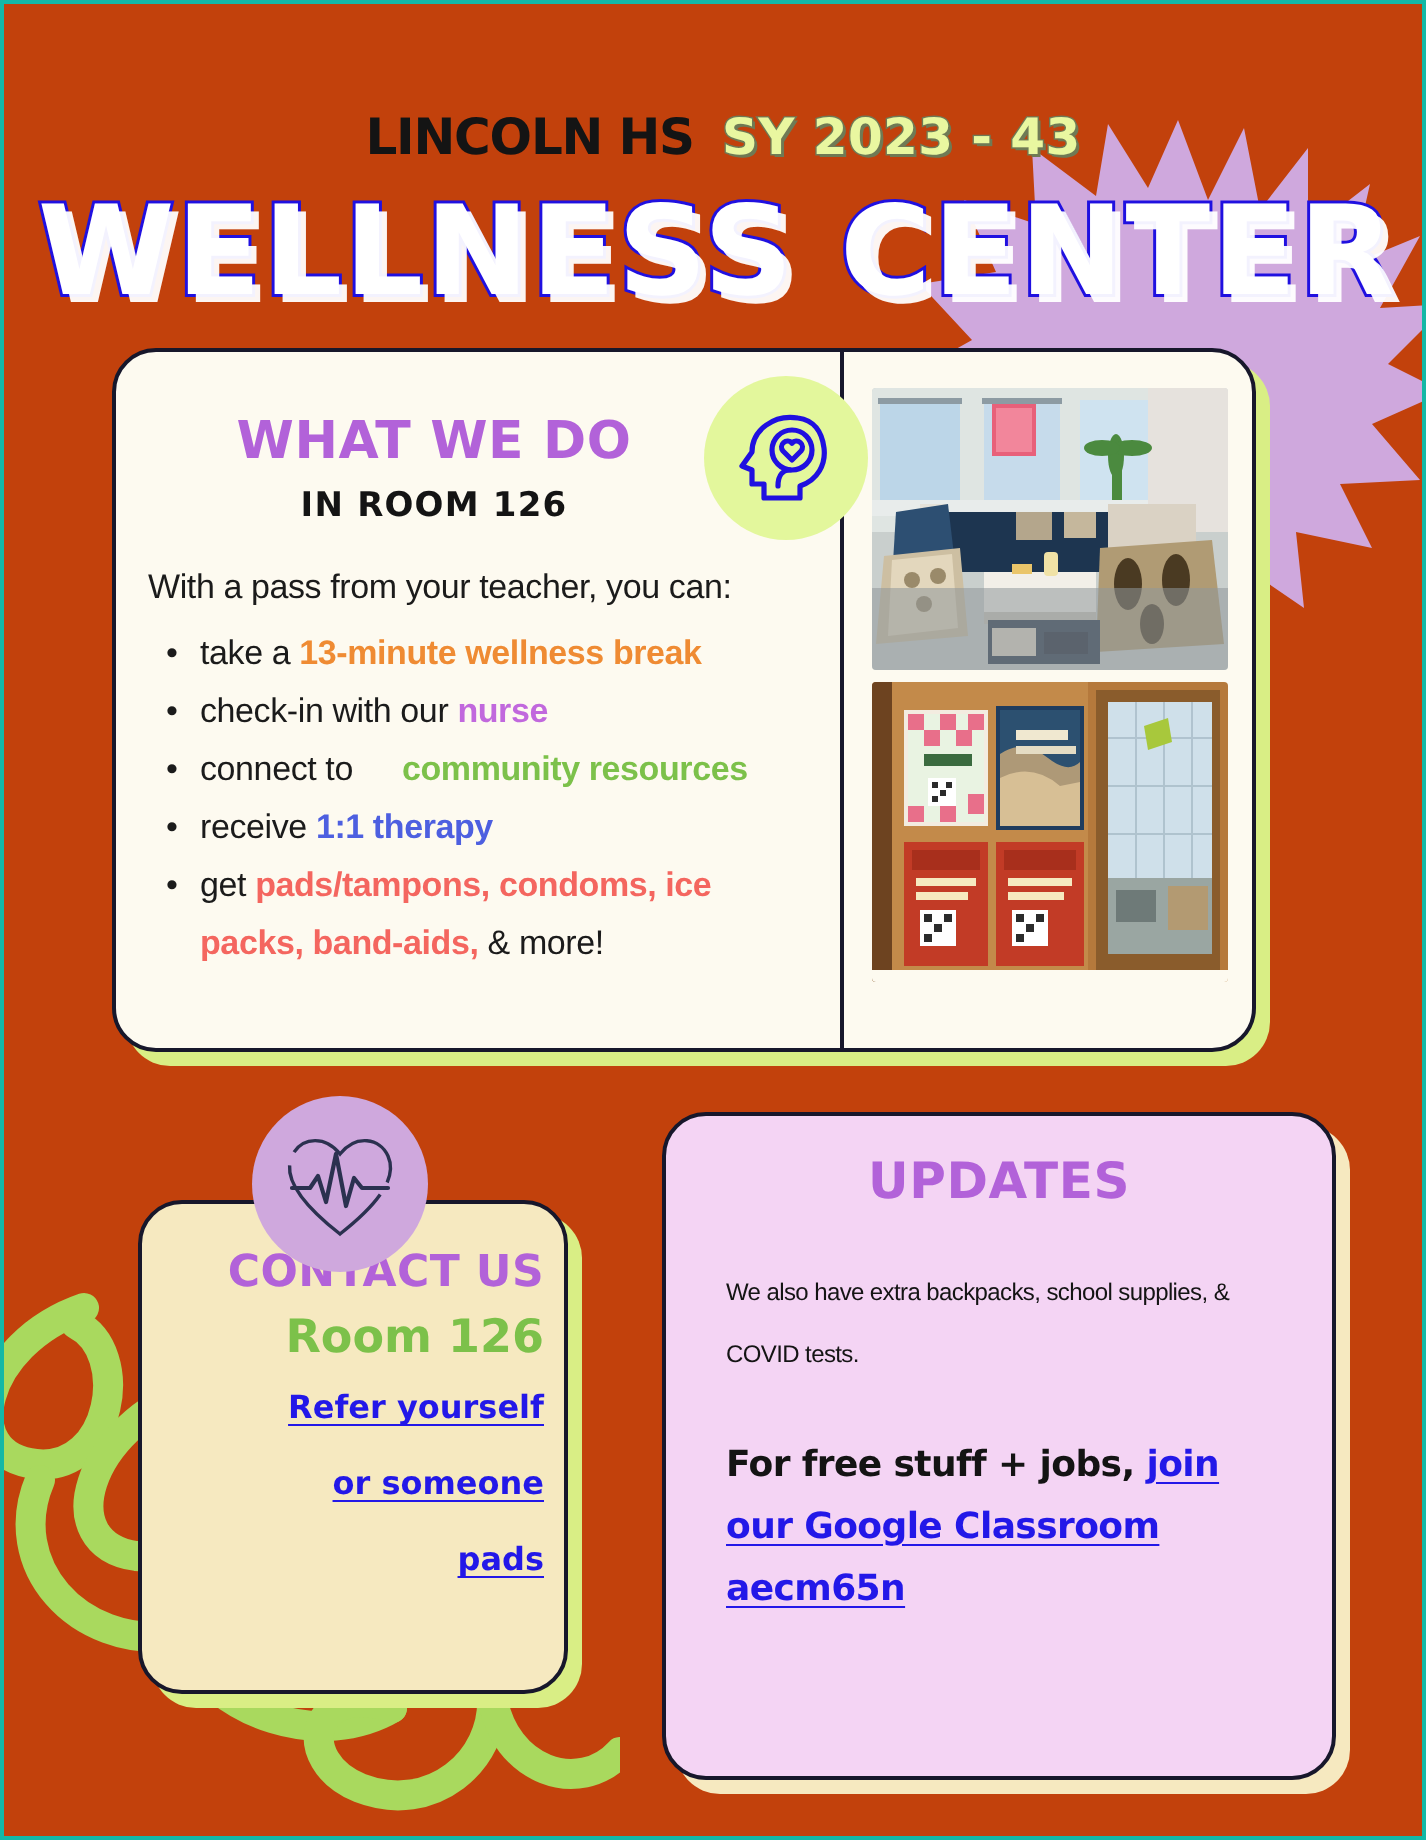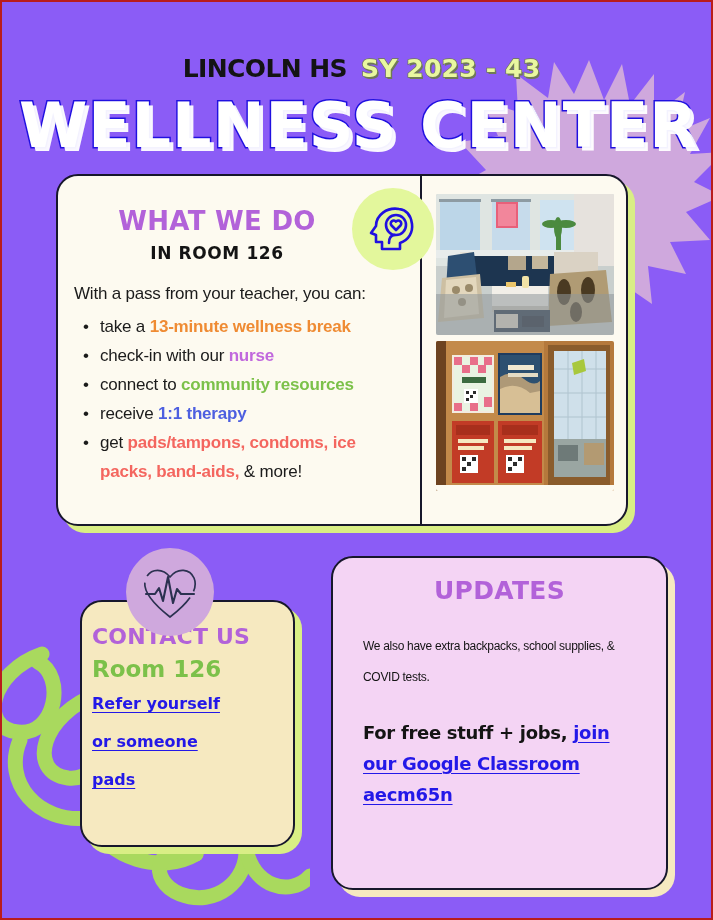--- a/index.html
+++ b/index.html
@@ -6,22 +6,22 @@
 
   html, body {
     width: 713px; height: 920px;
     background: #ffffff;
     font-family: "Liberation Sans", sans-serif;
   }
 
   #poster {
     position: relative;
     width: 713px; height: 920px;
-    background: #8b5cf6;
-    border: 2px solid #b91c1c;
+    background: #c2410c;
+    border: 2px solid #14b8a6;
     overflow: hidden;
   }
 
   
   .starburst {
     position: absolute;
     left: 452px; top: 58px;
     width: 270px; height: 250px;
     z-index: 1;
     pointer-events: none;
@@ -191,26 +191,26 @@
     border-radius: 50%;
     background: #cfa8dd;
     z-index: 6;
     display: flex;
     align-items: center;
     justify-content: center;
   }
 
   
   #contact-card {
-    left: 78px; top: 598px;
+    left: 67px; top: 598px;
     width: 215px; height: 247px;
     background: #f6e9c0;
     box-shadow: 7px 7px 0 #d9ee85;
     padding: 22px 10px 0 10px;
-    text-align: left;
+    text-align: right;
   }
   .contact-title {
     font-size: 22px;
     font-weight: 800;
     letter-spacing: 0.2px;
     color: #b262d9;
     font-family: "DejaVu Sans", sans-serif;
   }
   .contact-room {
     margin-top: 7px;
@@ -302,21 +302,21 @@
   <div class="card" id="whatwedo-card">
     <div class="wwd-divider"></div>
 
     <div class="wwd-left">
       <div class="wwd-title">WHAT WE DO</div>
       <div class="wwd-sub">IN ROOM 126</div>
       <div class="wwd-intro">With a pass from your teacher, you can:</div>
       <ul class="wwd-list" id="wwd-list">
           <li><span>take a </span><span class="hl" style="color: rgb(239, 139, 51);">13-minute wellness break</span></li>
           <li><span>check-in with our </span><span class="hl" style="color: rgb(193, 104, 221);">nurse</span></li>
-          <li><span>connect to </span><span class="hl" style="color: rgb(124, 193, 74);">community resources</span></li>
+          <li><span>connect to </span><span class="hl" style="color: rgb(124, 193, 74); margin-left: 20px;">community resources</span></li>
           <li><span>receive </span><span class="hl" style="color: rgb(77, 95, 224);">1:1 therapy</span></li>
           <li><span>get </span><span class="hl" style="color: rgb(244, 102, 95);">pads/tampons, condoms, ice packs, band-aids,</span><span> &amp; more!</span></li>
         </ul>
     </div>
 
     <div class="head-badge">
       <svg width="52" height="52" viewBox="0 0 52 52">
         <g fill="none" stroke="#2010e0" stroke-width="2.6" stroke-linecap="round" stroke-linejoin="round">
           <path d="M32 6 C20 4 9 12 9 23 L4 30 L9 32 L9 39 L15 39 L15 46 L33 46 L33 40 C42 37 46 29 45 21 C44 13 40 7 32 6 Z"></path>
           <path d="M22 40 C22 34 25 32 28 32"></path>

